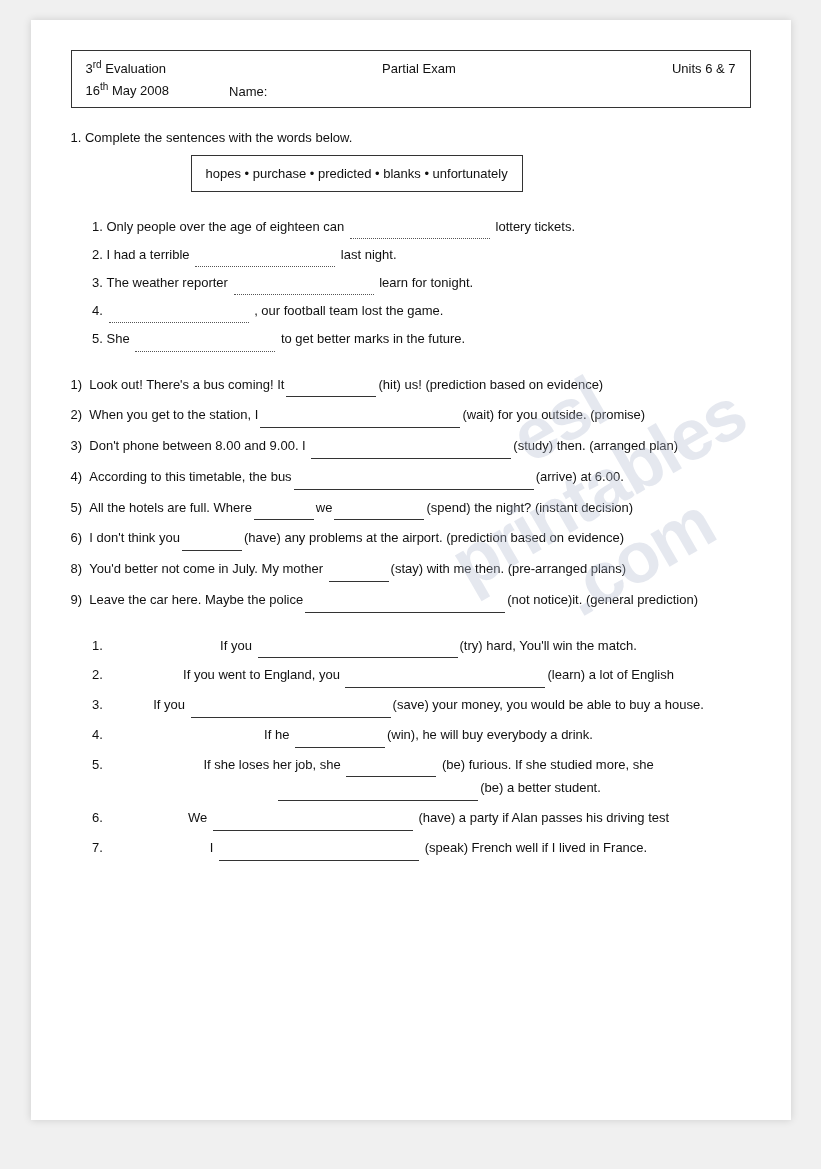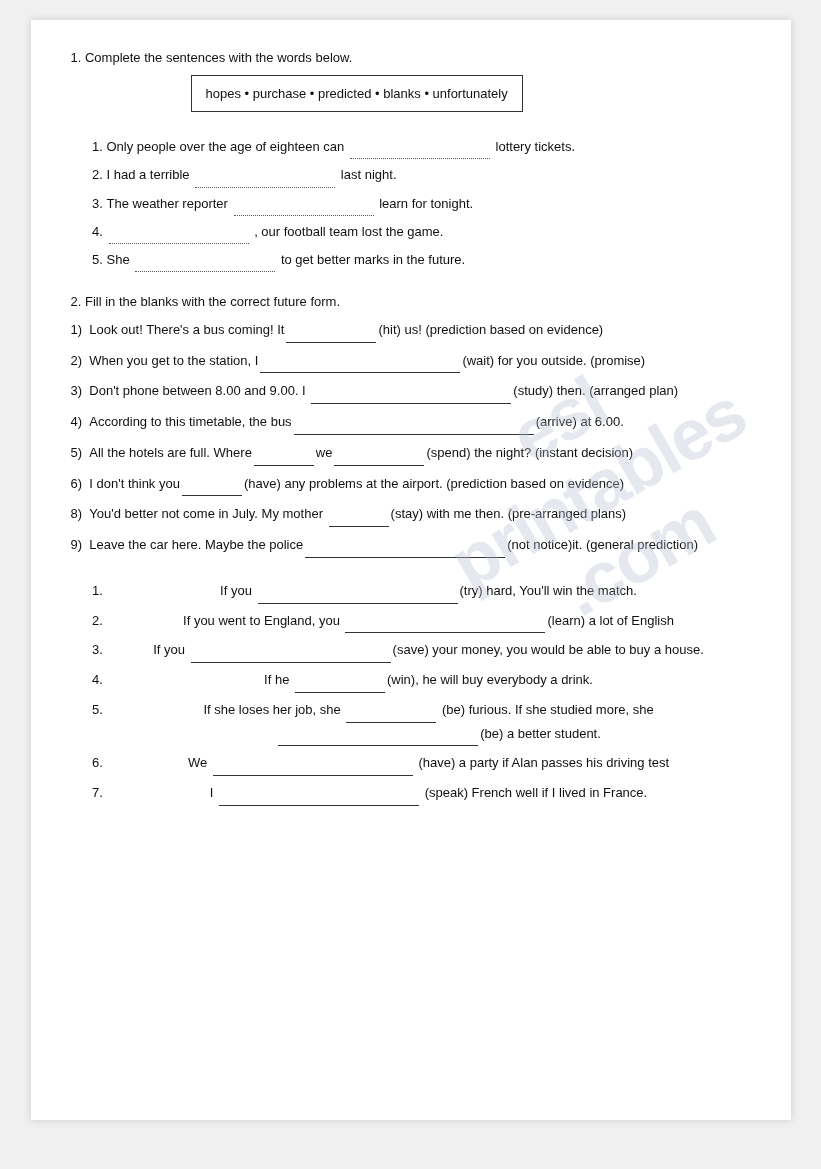--- a/index.html
+++ b/index.html
@@ -145,20 +145,36 @@
   </style>
 </head>
 <body>
 
 <div class="page">
 
   <div class="watermark">
     esl<br>printables<br>.com
   </div>
 
+  <div class="header-box">
+    <div class="header-row">
+      <span>
+        3<sup>rd</sup>
+        <span>Evaluation</span>
+      </span>
+      <span>Partial Exam</span>
+      <span>Units 6 &amp; 7</span>
+    </div>
+    <div class="header-row2">
+      <span>
+        16<sup>th</sup><span> May 2008</span>
+      </span>
+      <span>Name:</span>
+    </div>
+  </div>
 
   <div class="section">
     <div class="section-title">1.  Complete the sentences with the words below.</div>
     <div style="margin-left:120px; margin-bottom:10px;">
       <div class="word-box">hopes  •  purchase  •  predicted  •  blanks  •  unfortunately</div>
     </div>
     <ol class="alpha">
       <li>
         <span>Only people over the age of eighteen can</span>
         <span class="dotted">&nbsp;</span>
@@ -180,21 +196,20 @@
       </li>
       <li>
         <span>She</span>
         <span class="dotted">&nbsp;</span>
         <span>to get better marks in the future.</span>
       </li>
     </ol>
   </div>
 
   <div class="section fill-section">
-    <div class="section-title">2.  Fill in the blanks with the correct future form.</div>
     <ol>
       <li style="margin-bottom:7px;">
         <span>1)&nbsp;&nbsp;Look out! There's a bus coming! It<span class="blank-md">&nbsp;</span>(hit) us! (prediction based on evidence)</span>
       </li>
       <li style="margin-bottom:7px;">
         <span>2)&nbsp;&nbsp;When you get to the station, I<span class="blank-lg">&nbsp;</span>(wait) for you outside. (promise)</span>
       </li>
       <li style="margin-bottom:7px;">
         <span>3)&nbsp;&nbsp;Don't phone between 8.00 and 9.00. I <span class="blank-lg">&nbsp;</span>(study) then. (arranged plan)</span>
       </li>

